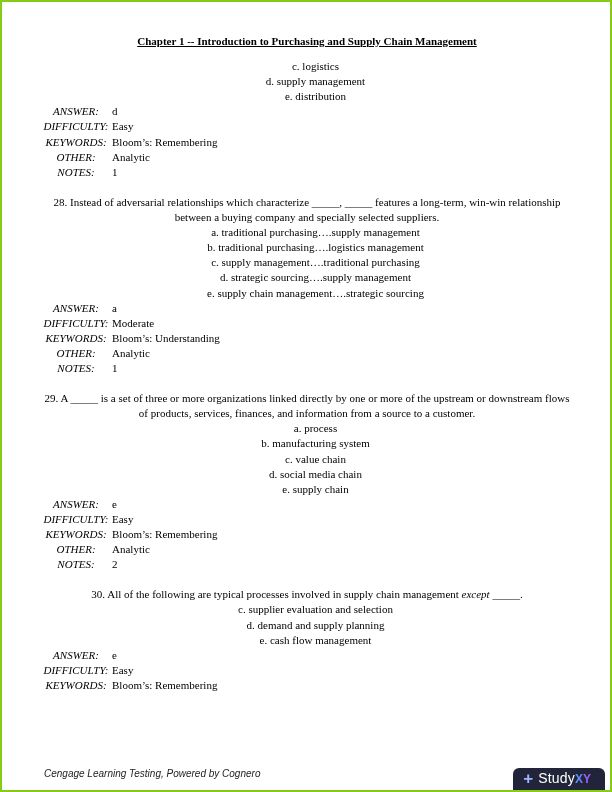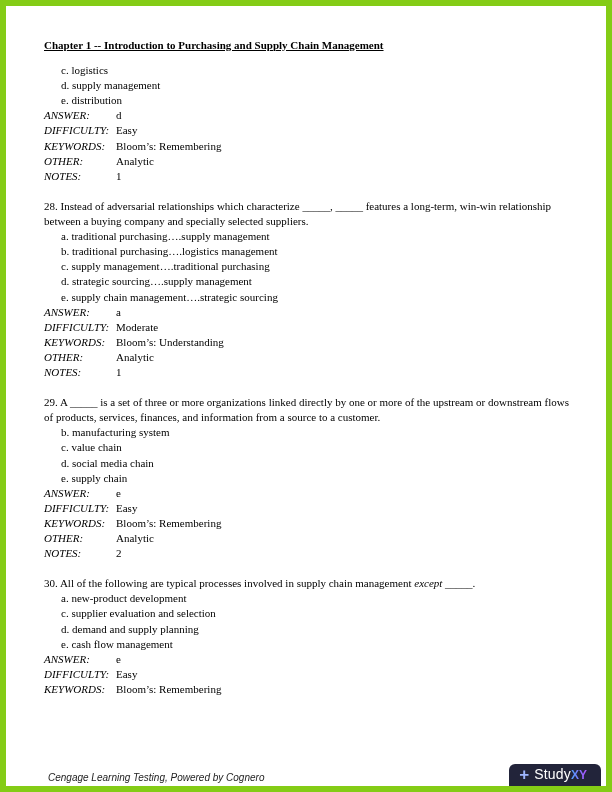--- a/index.html
+++ b/index.html
@@ -1,26 +1,27 @@
 <!DOCTYPE html>
 <html><head>
 <meta charset="utf-8">
 <style>
   html,body { margin:0; padding:0; background:#ffffff; }
   .page {
     position:relative;
     width:612px; height:792px;
     background:#ffffff;
-    border:6px solid #84cc16;
+    border:2px solid #84cc16;
     box-sizing:border-box;
     font-family:"Liberation Serif", serif;
     font-size:11px;
     line-height:15.1px;
     color:#000000;
     overflow:hidden;
+    text-align:center;
   }
   .content {
     position:absolute;
     left:38px; right:36px; top:32px;
   }
   .chapter-header {
     font-weight:bold;
     text-decoration:underline;
     margin-bottom:10px;
     white-space:nowrap;
@@ -134,20 +135,21 @@
             <span class="meta-label">OTHER:</span>
             <span class="meta-value">Analytic</span>
           </div>
           <div class="meta-row">
             <span class="meta-label">NOTES:</span>
             <span class="meta-value">1</span>
           </div>
         </div>
         <div class="qblock">
           <div class="question"><span>29. A _____ is a set of three or more organizations linked directly by one or more of the upstream or downstream flows of products, services, finances, and information from a source to a customer.</span></div>
+          <div class="option">a. process</div>
           <div class="option">b. manufacturing system</div>
           <div class="option">c. value chain</div>
           <div class="option">d. social media chain</div>
           <div class="option">e. supply chain</div>
           <div class="meta-row">
             <span class="meta-label">ANSWER:</span>
             <span class="meta-value">e</span>
           </div>
           <div class="meta-row">
             <span class="meta-label">DIFFICULTY:</span>
@@ -161,21 +163,20 @@
             <span class="meta-label">OTHER:</span>
             <span class="meta-value">Analytic</span>
           </div>
           <div class="meta-row">
             <span class="meta-label">NOTES:</span>
             <span class="meta-value">2</span>
           </div>
         </div>
         <div class="qblock">
           <div class="question"><span>30. All of the following are typical processes involved in supply chain management </span><span class="emph">except</span><span> _____.</span></div>
-          <div class="option">a. new-product development</div>
           <div class="option">c. supplier evaluation and selection</div>
           <div class="option">d. demand and supply planning</div>
           <div class="option">e. cash flow management</div>
           <div class="meta-row">
             <span class="meta-label">ANSWER:</span>
             <span class="meta-value">e</span>
           </div>
           <div class="meta-row">
             <span class="meta-label">DIFFICULTY:</span>
             <span class="meta-value">Easy</span>

